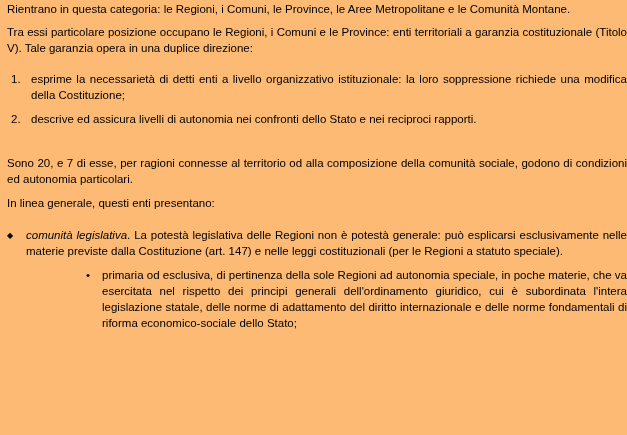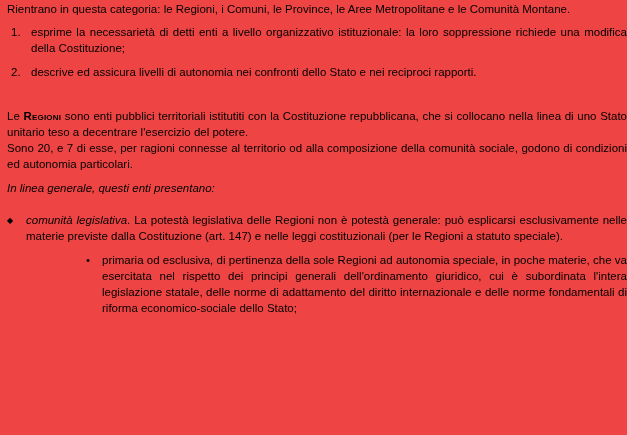--- a/index.html
+++ b/index.html
@@ -6,33 +6,33 @@
     margin: 0;
     padding: 0;
     background: #ffffff;
   }
   .page {
     box-sizing: border-box;
     width: 627px;
     height: 435px;
     padding: 1px 0 0 7px;
     overflow: hidden;
-    background: #ef4444;
+    background: #fdba74;
     color: #000000;
     font-family: "Liberation Sans", sans-serif;
     font-size: 11.5px;
     line-height: 16px;
     text-align: justify;
   }
   .para { margin: 0; }
   .mb0  { margin-bottom: 0; }
   .mb7  { margin-bottom: 7px; }
   .mb8  { margin-bottom: 8px; }
   .mb15 { margin-bottom: 15px; }
-  .mb16 { margin-bottom: 16px; font-style: italic; }
+  .mb16 { margin-bottom: 16px; }
   .mb28 { margin-bottom: 28px; }
 
   .num-item { display: flex; }
   .num-marker {
     flex: 0 0 24px;
     box-sizing: border-box;
     padding-left: 4px;
     text-align: left;
   }
   .num-text { flex: 1; text-align: justify; }
@@ -67,32 +67,32 @@
   .italic { font-style: italic; }
   .underline { }
 </style>
 </head>
 <body>
 
 <div class="page">
 
   <p class="para mb7">Rientrano in questa categoria: le Regioni, i Comuni, le Province, le Aree Metropolitane e le Comunità Montane.</p>
 
+  <p class="para mb15">Tra essi particolare posizione occupano le Regioni, i Comuni e le Province: enti territoriali a garanzia costituzionale (Titolo V). Tale garanzia opera in una duplice direzione:</p>
 
   <div class="num-item mb8">
     <span class="num-marker">1.</span>
     <span class="num-text">esprime la necessarietà di detti enti a livello organizzativo istituzionale: la loro soppressione richiede una modifica della Costituzione;</span>
   </div>
 
   <div class="num-item mb28">
     <span class="num-marker">2.</span>
     <span class="num-text">descrive ed assicura livelli di autonomia nei confronti dello Stato e nei reciproci rapporti.</span>
   </div>
 
-  <p class="para mb0"><span>Le </span><span class="smallcaps">Regioni</span><span> sono enti pubblici territoriali istitutiti con la Costituzione repubblicana, che si collocano nella linea di uno Stato unitario teso a decentrare l'esercizio del potere.</span></p>
 
   <p class="para mb8">Sono 20, e 7 di esse, per ragioni connesse al territorio od alla composizione della comunità sociale, godono di condizioni ed autonomia particolari.</p>
 
   <p class="para mb16">In linea generale, questi enti presentano:</p>
 
   <div class="diamond-item mb8">
     <span class="diamond-marker">◆</span>
     <span class="bullet-text"><span class="italic">comunità legislativa</span><span>. La potestà legislativa delle Regioni non è potestà generale: può esplicarsi esclusivamente nelle materie previste dalla Costituzione (art. 147) e nelle leggi costituzionali (per le Regioni a statuto speciale).</span></span>
   </div>
 

